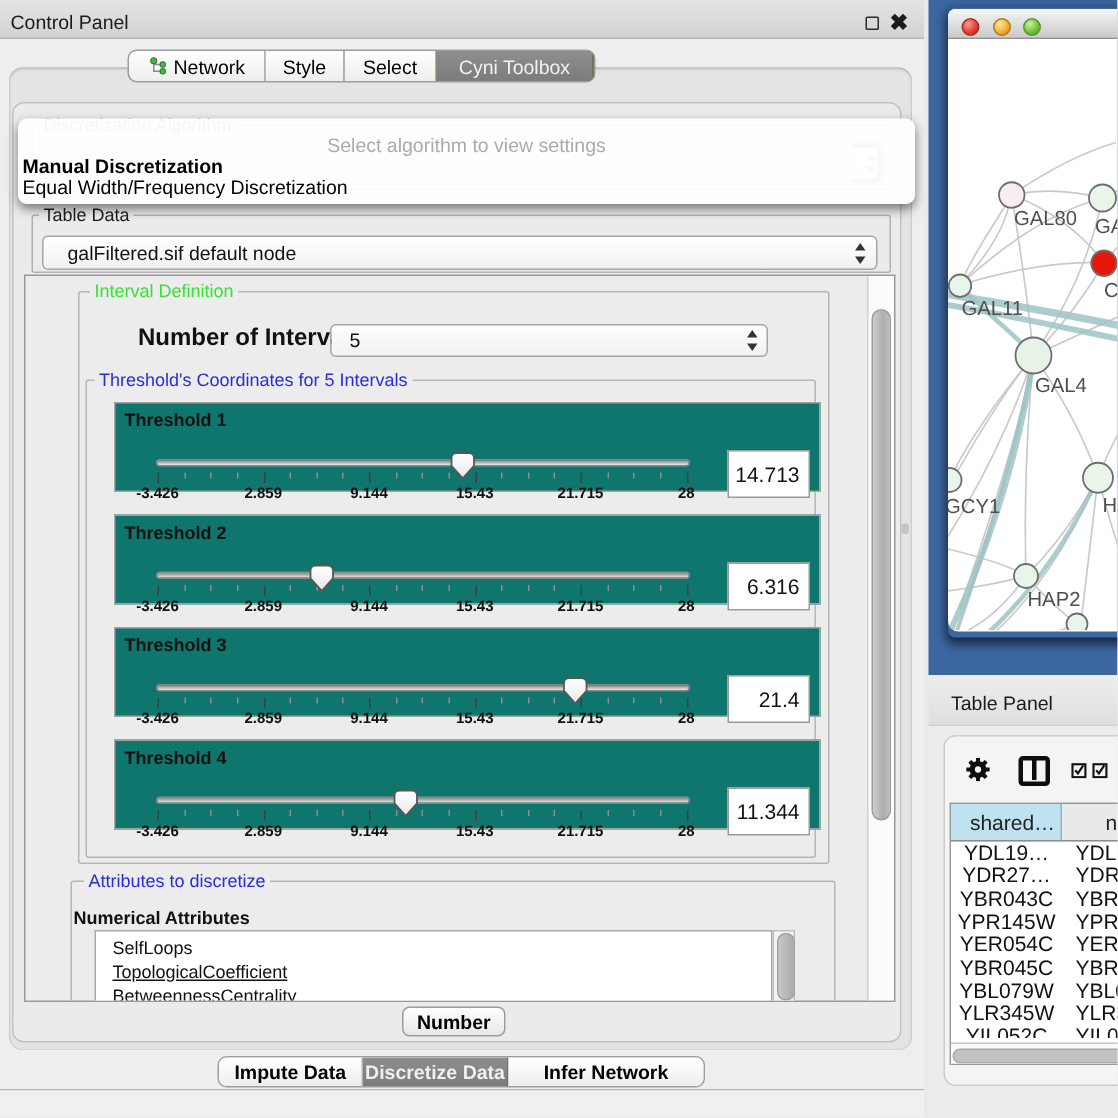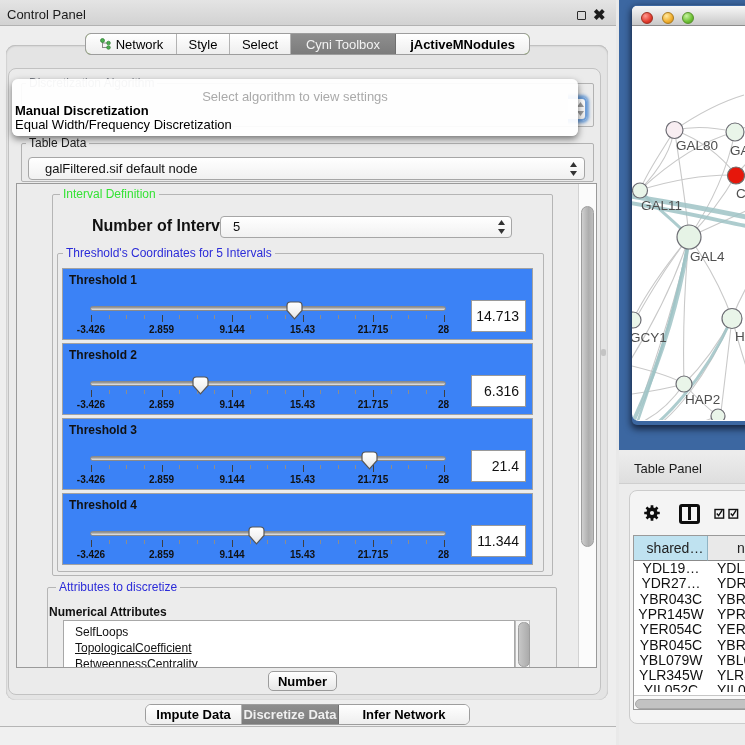--- a/index.html
+++ b/index.html
@@ -4,21 +4,21 @@
 <style>
   html,body{margin:0;padding:0;}
   body{width:745px;height:745px;position:relative;overflow:hidden;
        font-family:"Liberation Sans",sans-serif;background:#ededed;}
   .abs{position:absolute;}
   .grp{position:absolute;border:1px solid #b2b2b2;border-radius:2px;}
   .grptitle{position:absolute;font-size:12px;background:#ececec;padding:0 3px;line-height:12px;}
   .combo{position:absolute;background:linear-gradient(#ffffff,#f1f1f1);
          border:1px solid #a6a6a6;border-radius:4px;font-size:13px;color:#111;}
   .bold{font-weight:bold;}
-  .tbox{position:absolute;width:471px;height:72px;border:1px solid #a2a2a2;background:#3b82f6;box-sizing:border-box;}
+  .tbox{position:absolute;width:471px;height:60px;border:1px solid #a2a2a2;background:#0f766e;box-sizing:border-box;margin-left:14px;}
   .tlabel{position:absolute;left:6px;top:4px;font-size:12px;font-weight:bold;color:#111;}
   .track{position:absolute;left:27px;top:37px;width:354px;height:3px;background:linear-gradient(#898989,#e8e8e8);border:1px solid #8a8a8a;border-radius:3px;}
   .tick{position:absolute;width:1px;background:#4a4a4a;}
   .tmaj{top:46px;height:7px;background:#3f3f3f;}
   .tmin{top:46px;height:4px;background:#8d8d8d;}
   .tlab{position:absolute;top:55px;font-size:10px;font-weight:bold;width:44px;text-align:center;color:#111;}
   .vbox{position:absolute;left:408px;top:31px;width:55px;height:32px;background:#fff;border:1px solid #9a9a9a;box-sizing:border-box;font-size:14px;text-align:right;line-height:30px;padding-right:6px;color:#111;}
 
 </style>
 </head>
@@ -40,21 +40,20 @@
         <path d="M3.5 3 L3.5 10 M3.5 5 L9 5 M3.5 9.5 L9 9.5" stroke="#8a8a8a" stroke-width="1" fill="none"></path>
         <circle cx="3.5" cy="2.5" r="2" fill="#4caf50" stroke="#2e7d32" stroke-width="0.7"></circle>
         <circle cx="9.5" cy="5" r="1.8" fill="#4caf50" stroke="#2e7d32" stroke-width="0.7"></circle>
         <circle cx="9.5" cy="9.5" r="1.8" fill="#4caf50" stroke="#2e7d32" stroke-width="0.7"></circle>
       </svg>
       <span>Network</span>
     </div>
     <div style="width:52px;display:flex;align-items:center;justify-content:center;background:linear-gradient(#ffffff,#eeeeee);border-right:1px solid #b3b3b3;">Style</div>
     <div style="width:60px;display:flex;align-items:center;justify-content:center;background:linear-gradient(#ffffff,#eeeeee);border-right:1px solid #b3b3b3;">Select</div>
     <div style="width:104px;display:flex;align-items:center;justify-content:center;background:linear-gradient(#8e8e8e,#7c7c7c);color:#f2f2f2;border-right:1px solid #6f6f6f;">Cyni Toolbox</div>
-    <div style="width:133px;display:flex;align-items:center;justify-content:center;background:linear-gradient(#ffffff,#eeeeee);font-weight:bold;">jActiveMNodules</div>
   </div>
 
   <div class="abs" style="left:8px;top:68px;width:593px;height:627px;border:1px solid #c2c2c2;border-radius:8px;background:#ebebeb;box-sizing:border-box;"></div>
 
   <div class="grp" style="left:21px;top:83px;width:571px;height:42px;"></div>
   <div class="grptitle" style="left:26px;top:77px;color:#7b7f88;background:#ebebeb;">Discretization Algorithm</div>
 
   <div class="abs" style="left:568px;top:90px;width:26px;height:36px;overflow:hidden;">
     <div style="position:absolute;left:-60px;top:7px;width:75px;height:20px;border-radius:5px;background:linear-gradient(#fff,#eee);border:2px solid #6f9fd8;box-shadow:0 0 3px 1.5px rgba(80,140,210,0.8);"></div>
   </div>
@@ -280,21 +279,21 @@
 
   <div class="abs" style="left:145px;top:704px;height:21px;display:flex;font-size:13px;border:1px solid #9d9d9d;border-radius:6px;overflow:hidden;background:#fff;box-sizing:border-box;">
     <div style="width:95px;display:flex;align-items:center;justify-content:center;background:linear-gradient(#ffffff,#eeeeee);border-right:1px solid #b3b3b3;font-weight:bold;">Impute Data</div>
     <div style="width:96px;display:flex;align-items:center;justify-content:center;background:linear-gradient(#8e8e8e,#7c7c7c);color:#f0f0f0;border-right:1px solid #6f6f6f;font-weight:bold;">Discretize Data</div>
     <div style="width:130px;display:flex;align-items:center;justify-content:center;background:linear-gradient(#ffffff,#eeeeee);font-weight:bold;">Infer Network</div>
   </div>
 </div>
 
 <div class="abs" style="left:0;top:727px;width:618px;height:18px;background:#f0f0f0;"></div>
 
-<div class="abs" id="popup" style="left:12px;top:79px;width:566px;height:57px;background:rgba(255,255,255,0.93);border-radius:6px;box-shadow:0 3px 7px rgba(0,0,0,0.5);">
+<div class="abs" id="popup" style="left:12px;top:79px;width:566px;height:57px;background:rgba(255,255,255,0.93);border-radius:6px;box-shadow:0 3px 7px rgba(0,0,0,0.5);padding-left:32px;">
   <div style="position:absolute;left:0;right:0;top:10px;text-align:center;font-size:13px;color:#aaaaaa;">Select algorithm to view settings</div>
   <div style="position:absolute;left:3px;top:24px;font-size:13px;font-weight:bold;color:#000;">Manual Discretization</div>
   <div style="position:absolute;left:3px;top:38px;font-size:13px;color:#000;">Equal Width/Frequency Discretization</div>
 </div>
 
 <div class="abs" style="left:616px;top:0;width:3px;height:745px;background:#e9e9e9;"></div>
 <div class="abs" style="left:601px;top:349px;width:5px;height:7px;background:#c4c4c4;border-radius:2px;"></div>
 
 <div class="abs" style="left:619px;top:0;width:126px;height:450px;background:#3c67a1;overflow:hidden;">
 

